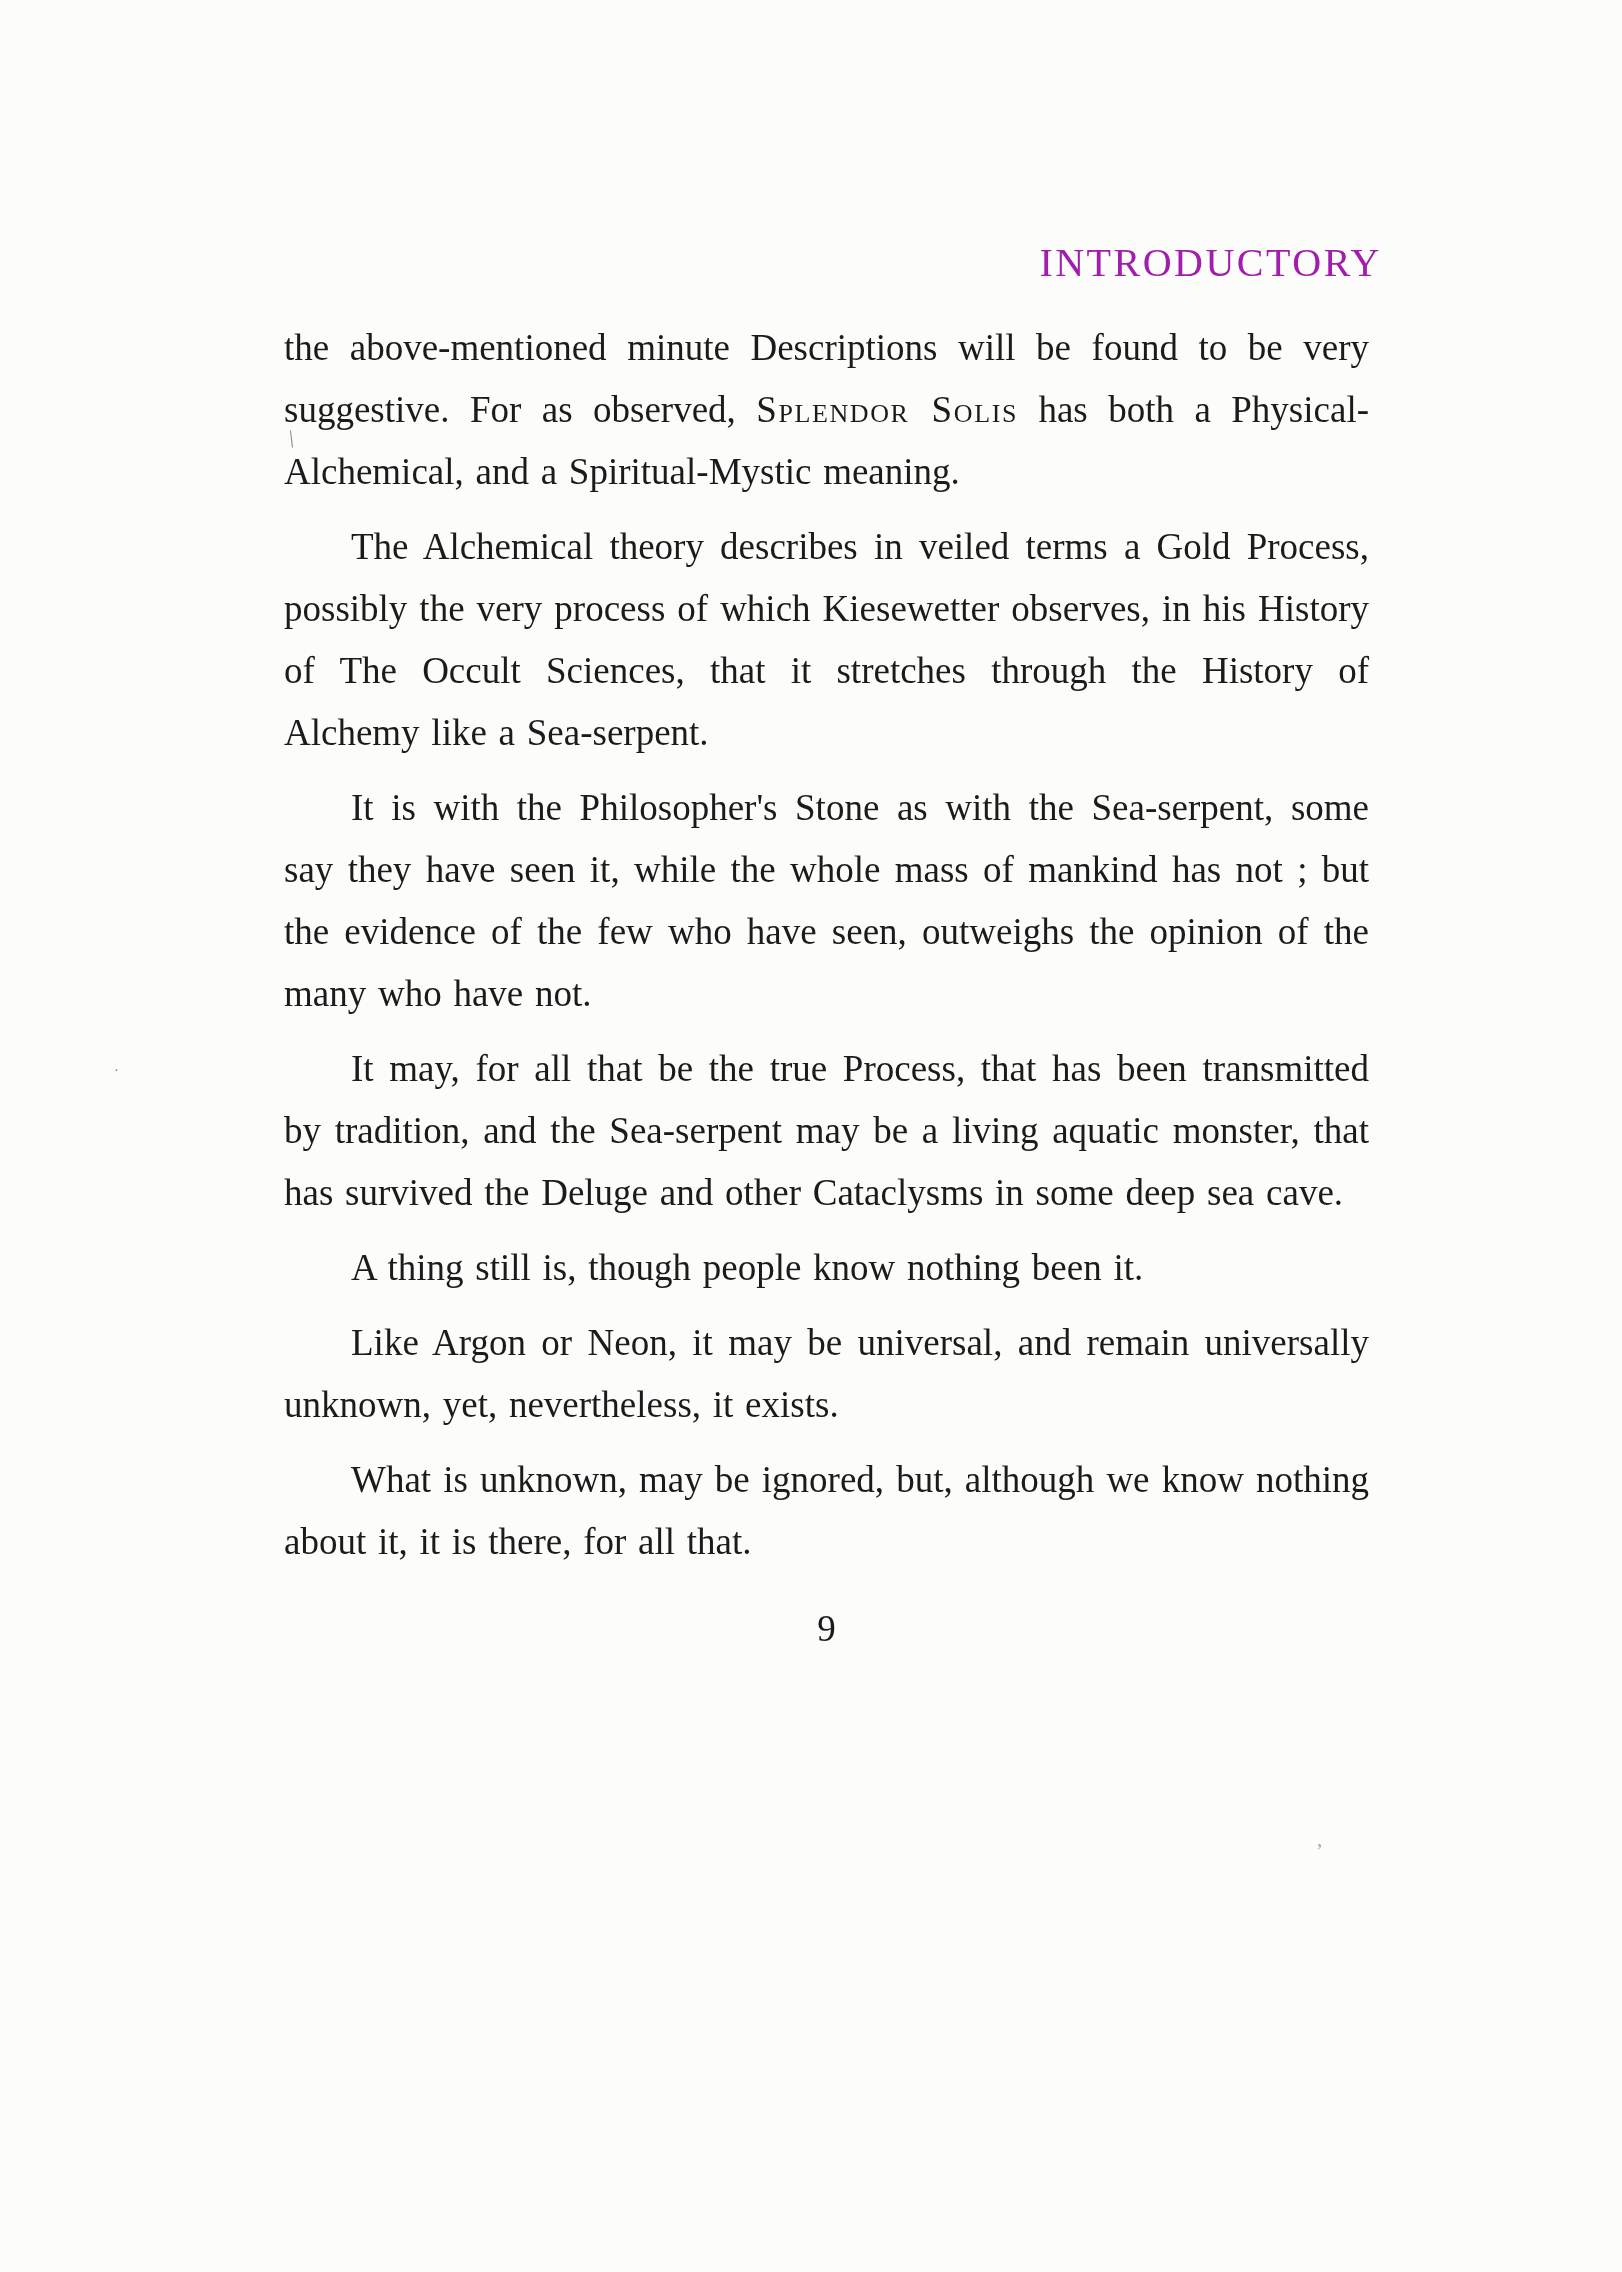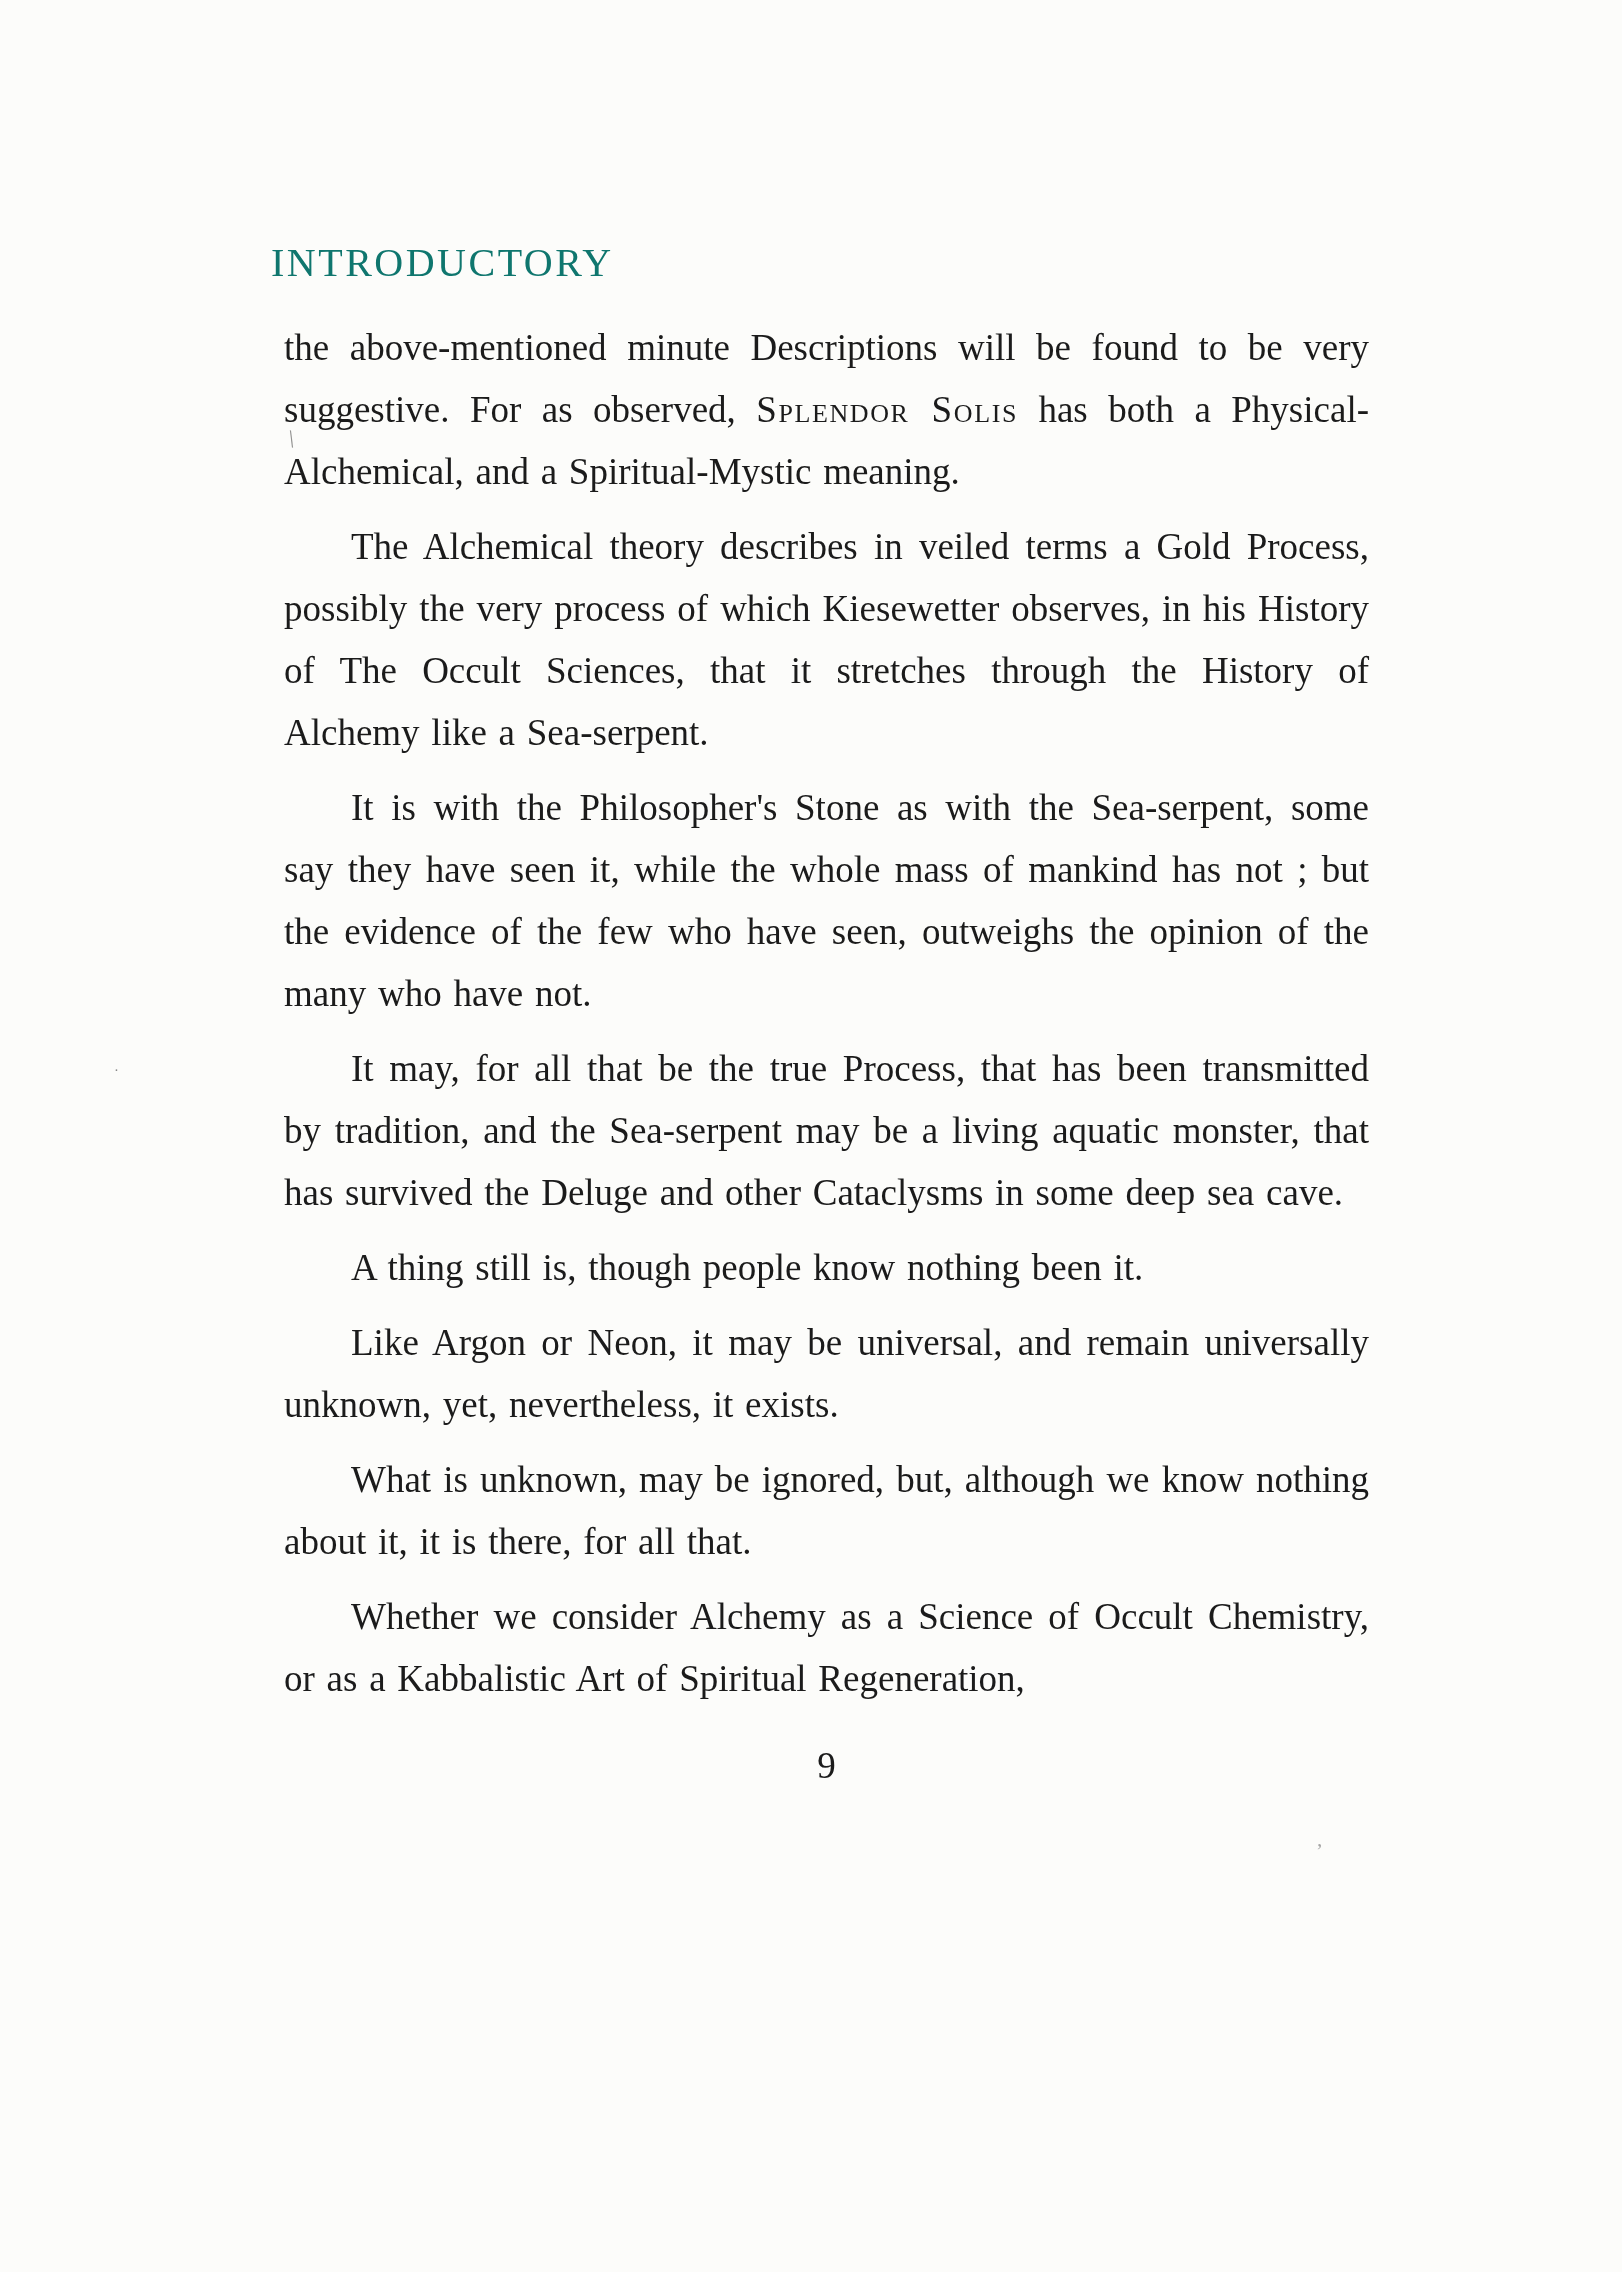--- a/index.html
+++ b/index.html
@@ -19,23 +19,23 @@
   .text-block {
     position: absolute;
     left: 271px;
     top: 239px;
     width: 1111px;
   }
   .heading {
     font-size: 40px;
     font-weight: 400;
     letter-spacing: 2.5px;
-    text-align: left;
+    text-align: right;
     margin: 0 0 31px 0;
-    color: #0f766e;
+    color: #a21caf;
   }
   .body-text p {
     margin: 13px;
     font-size: 37px;
     line-height: 62px;
     text-align: justify;
     text-align-last: left;
     word-spacing: 2.5px;
     text-indent: 67px;
   }
@@ -79,21 +79,20 @@
     <div class="body-text">
 
       <p class="no-indent"><span>the above-mentioned minute Descriptions will be found to be very suggestive.  For as observed, </span><span class="smallcaps">Splendor Solis</span><span> has both a Physical-Alchemical, and a Spiritual-Mystic meaning.</span></p>
 
       <p>The Alchemical theory describes in veiled terms a Gold Process, possibly the very process of which Kiesewetter observes, in his History of The Occult Sciences, that it stretches through the History of Alchemy like a Sea-serpent.</p>
       <p>It is with the Philosopher's Stone as with the Sea-serpent, some say they have seen it, while the whole mass of mankind has not ; but the evidence of the few who have seen, outweighs the opinion of the many who have not.</p>
       <p>It may, for all that be the true Process, that has been transmitted by tradition, and the Sea-serpent may be a living aquatic monster, that has survived the Deluge and other Cataclysms in some deep sea cave.</p>
       <p>A thing still is, though people know nothing been it.</p>
       <p>Like Argon or Neon, it may be universal, and remain universally unknown, yet, nevertheless, it exists.</p>
       <p>What is unknown, may be ignored, but, although we know nothing about it, it is there, for all that.</p>
-      <p>Whether we consider Alchemy as a Science of Occult Chemistry, or as a Kabbalistic Art of Spiritual Regeneration,</p>
 
     </div>
 
     <div class="page-number">9</div>
 
   </div>
 
 </div>
 
 

